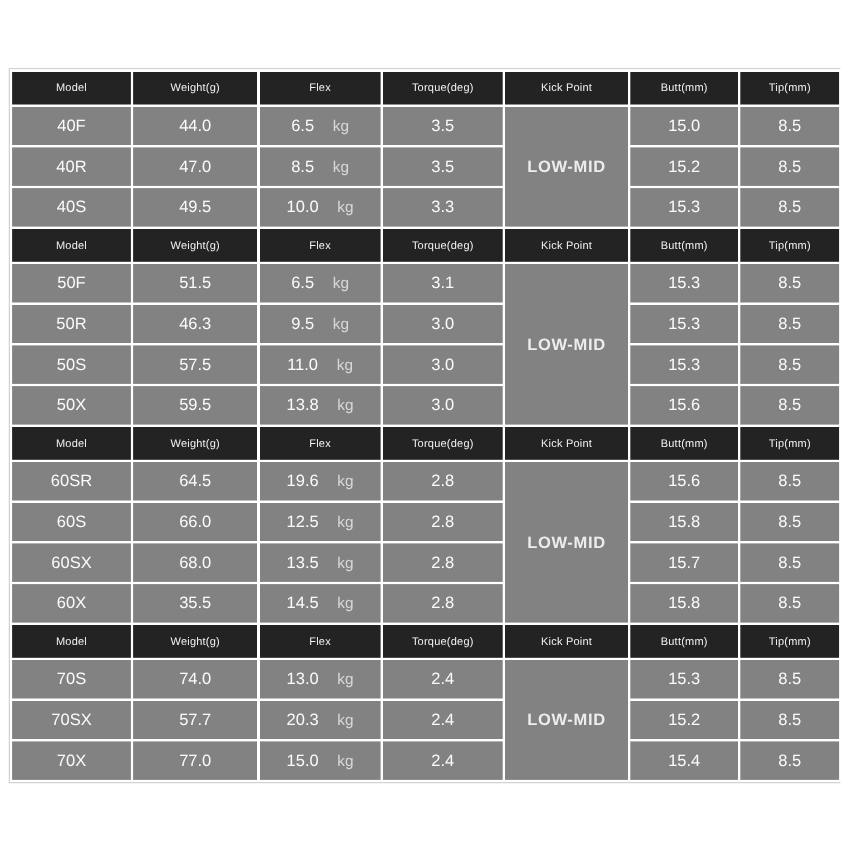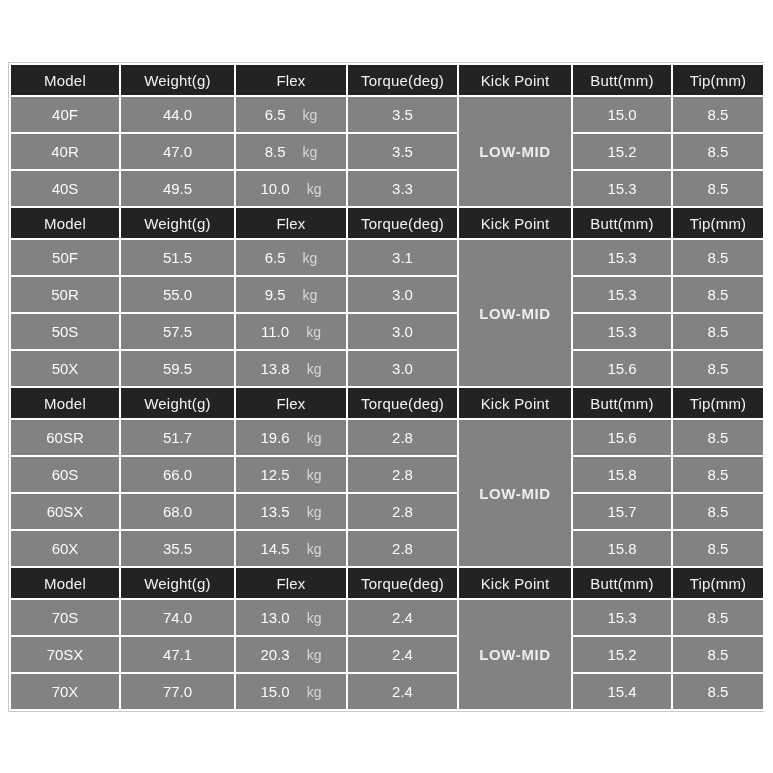--- a/index.html
+++ b/index.html
@@ -17,21 +17,21 @@
     border:1px solid var(--outer);background:#ffffff;
   }
   table{border-collapse:collapse;width:100%;table-layout:fixed;}
   th,td{
     border:2px solid var(--grid);
     text-align:center;vertical-align:middle;
     overflow:hidden;white-space:nowrap;padding:0;
   }
   tr.header-row th{
     background:var(--header-bg);color:var(--header-text);
-    font-weight:normal;font-size:15px;height:30px;letter-spacing:0.2px;margin-top:24px;
+    font-weight:normal;font-size:10px;height:30px;letter-spacing:0.2px;margin-top:24px;
   }
   td{
     background:var(--cell-bg);color:var(--cell-text);
     font-size:15px;height:35px;
   }
   td.kick-cell{color:var(--kick);letter-spacing:0.6px;font-weight:bold;}
   span.unit{color:var(--unit);font-size:14px;margin-left:17px;}
 </style>
 </head>
 <body>
@@ -95,21 +95,21 @@
           <td>50F</td>
           <td>51.5</td>
           <td><span>6.5</span><span class="unit">kg</span></td>
           <td>3.1</td>
           <td class="kick-cell" rowspan="4">LOW-MID</td>
           <td>15.3</td>
           <td>8.5</td>
         </tr>
         <tr>
           <td>50R</td>
-          <td>55.0</td>
+          <td>46.3</td>
           <td><span>9.5</span><span class="unit">kg</span></td>
           <td>3.0</td>
           <td>15.3</td>
           <td>8.5</td>
         </tr>
         <tr>
           <td>50S</td>
           <td>57.5</td>
           <td><span>11.0</span><span class="unit">kg</span></td>
           <td>3.0</td>
@@ -128,21 +128,21 @@
           <th>Model</th>
           <th>Weight(g)</th>
           <th>Flex</th>
           <th>Torque(deg)</th>
           <th>Kick Point</th>
           <th>Butt(mm)</th>
           <th>Tip(mm)</th>
         </tr>
         <tr>
           <td>60SR</td>
-          <td>51.7</td>
+          <td>64.5</td>
           <td><span>19.6</span><span class="unit">kg</span></td>
           <td>2.8</td>
           <td class="kick-cell" rowspan="4">LOW-MID</td>
           <td>15.6</td>
           <td>8.5</td>
         </tr>
         <tr>
           <td>60S</td>
           <td>66.0</td>
           <td><span>12.5</span><span class="unit">kg</span></td>
@@ -179,21 +179,21 @@
           <td>70S</td>
           <td>74.0</td>
           <td><span>13.0</span><span class="unit">kg</span></td>
           <td>2.4</td>
           <td class="kick-cell" rowspan="3">LOW-MID</td>
           <td>15.3</td>
           <td>8.5</td>
         </tr>
         <tr>
           <td>70SX</td>
-          <td>47.1</td>
+          <td>57.7</td>
           <td><span>20.3</span><span class="unit">kg</span></td>
           <td>2.4</td>
           <td>15.2</td>
           <td>8.5</td>
         </tr>
         <tr>
           <td>70X</td>
           <td>77.0</td>
           <td><span>15.0</span><span class="unit">kg</span></td>
           <td>2.4</td>

